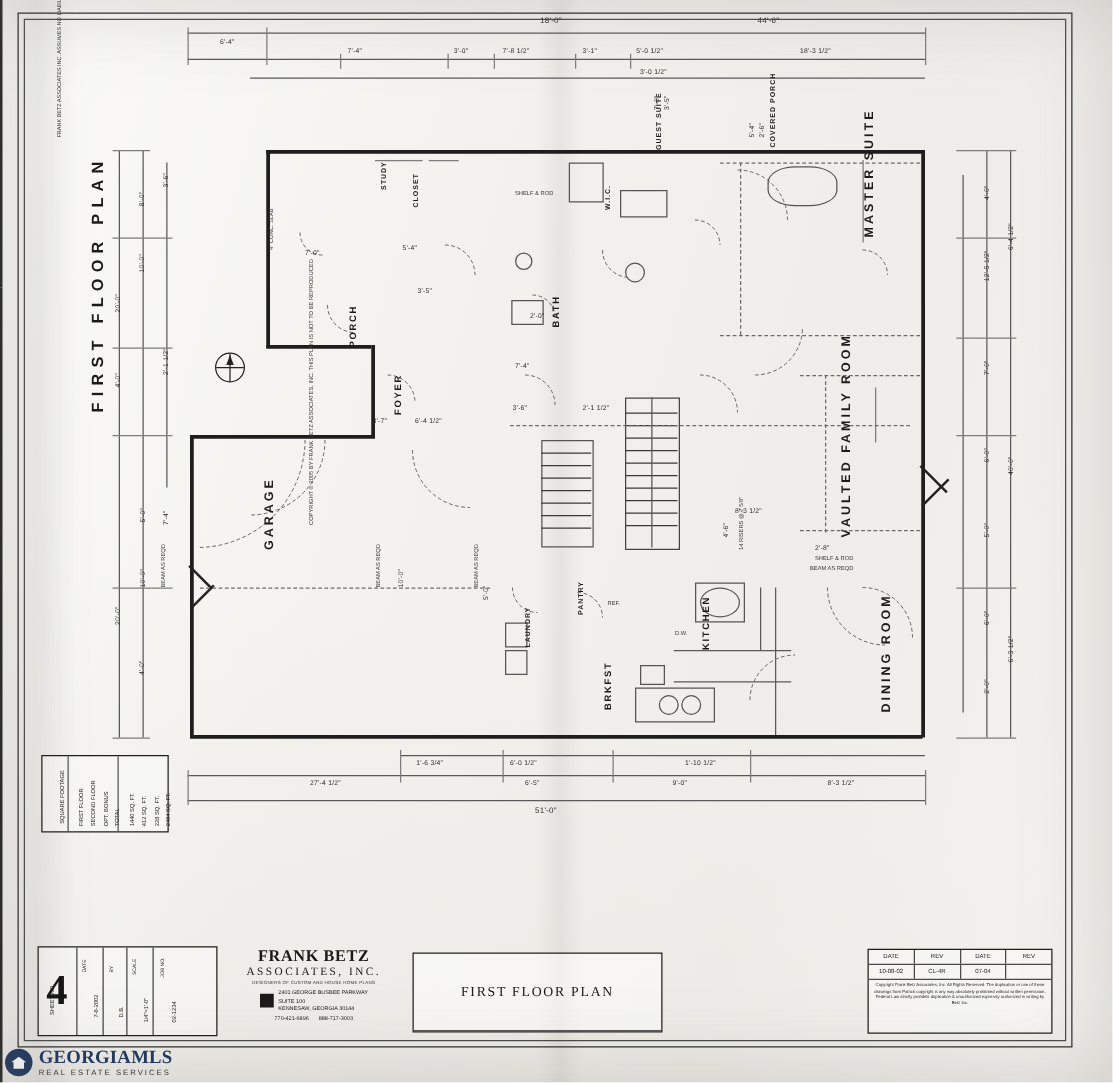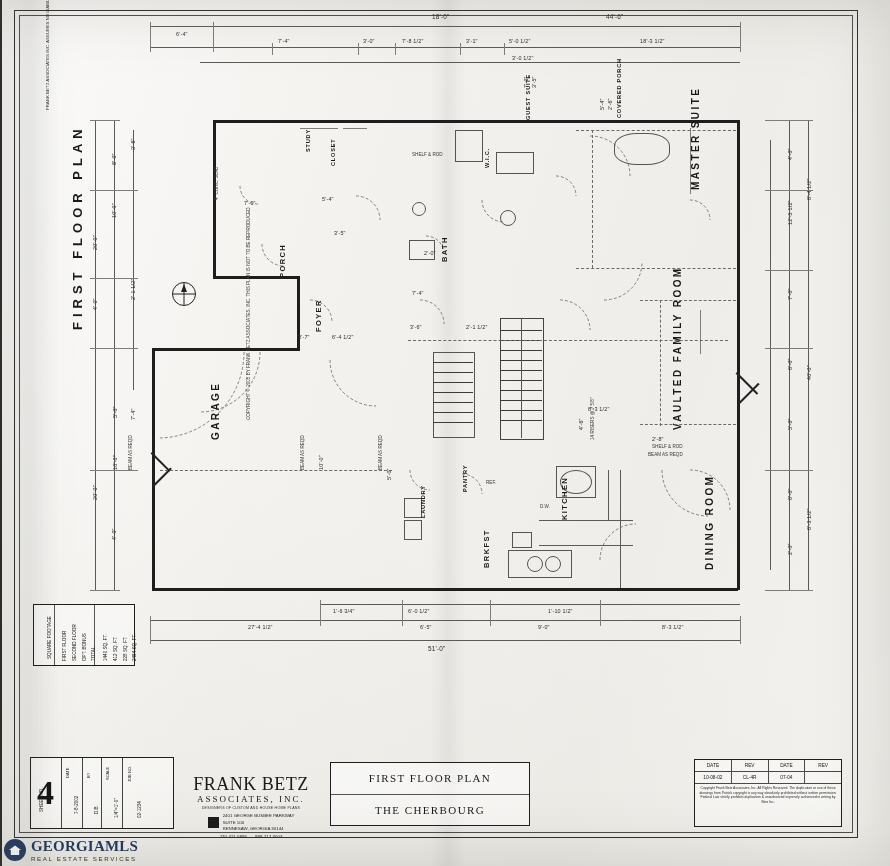--- a/index.html
+++ b/index.html
@@ -147,25 +147,25 @@
     left: 180px; top: 757px;
     width: 142px; height: 70px;
     display: flex;
     flex-direction: column;
     align-items: center;
     justify-content: flex-start;
     color: #1a1a1a;
   }
   .betz-name {
     font-family: "Liberation Serif", serif;
-    font-weight: normal;
-    font-size: 18px;
+    font-weight: bold;
+    font-size: 13px;
     letter-spacing: 0.5px;
     line-height: 1;
-    margin-top: 18px;
+    margin-top: 1px;
   }
   .betz-sub {
     font-family: "Liberation Serif", serif;
     font-size: 9px;
     letter-spacing: 2px;
     margin-top: 1px;
   }
   .betz-tiny {
     font-size: 3.6px;
     letter-spacing: 0.2px;
@@ -704,21 +704,20 @@
       </div>
     </div>
     <div class="betz-addr" style="margin-top:1px;display:flex;gap:8px;">
       <span>770-421-6896</span>
       <span>888-717-3003</span>
     </div>
   </div>
 
   <div class="tb-title">
     <div class="row first">FIRST FLOOR PLAN</div>
-    <div class="row">THE CHERBOURG</div>
   </div>
 
 
   <div class="tb-right">
     <div class="hdr">
       <div>DATE</div>
       <div>REV</div>
       <div>DATE</div>
       <div>REV</div>
     </div>

